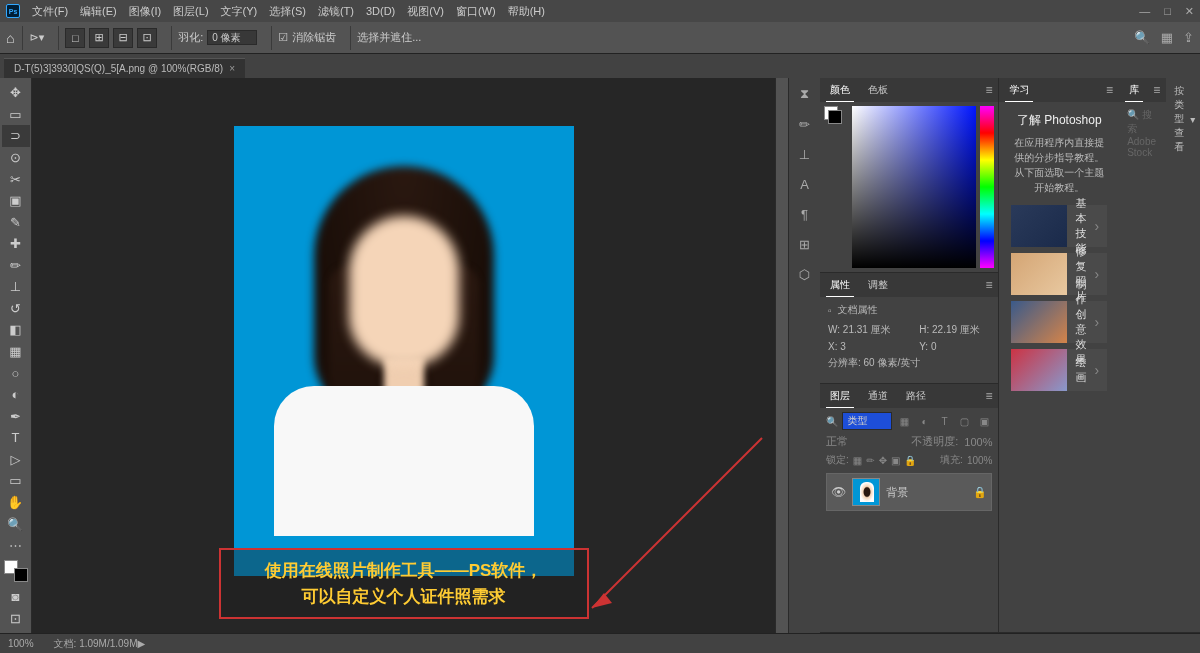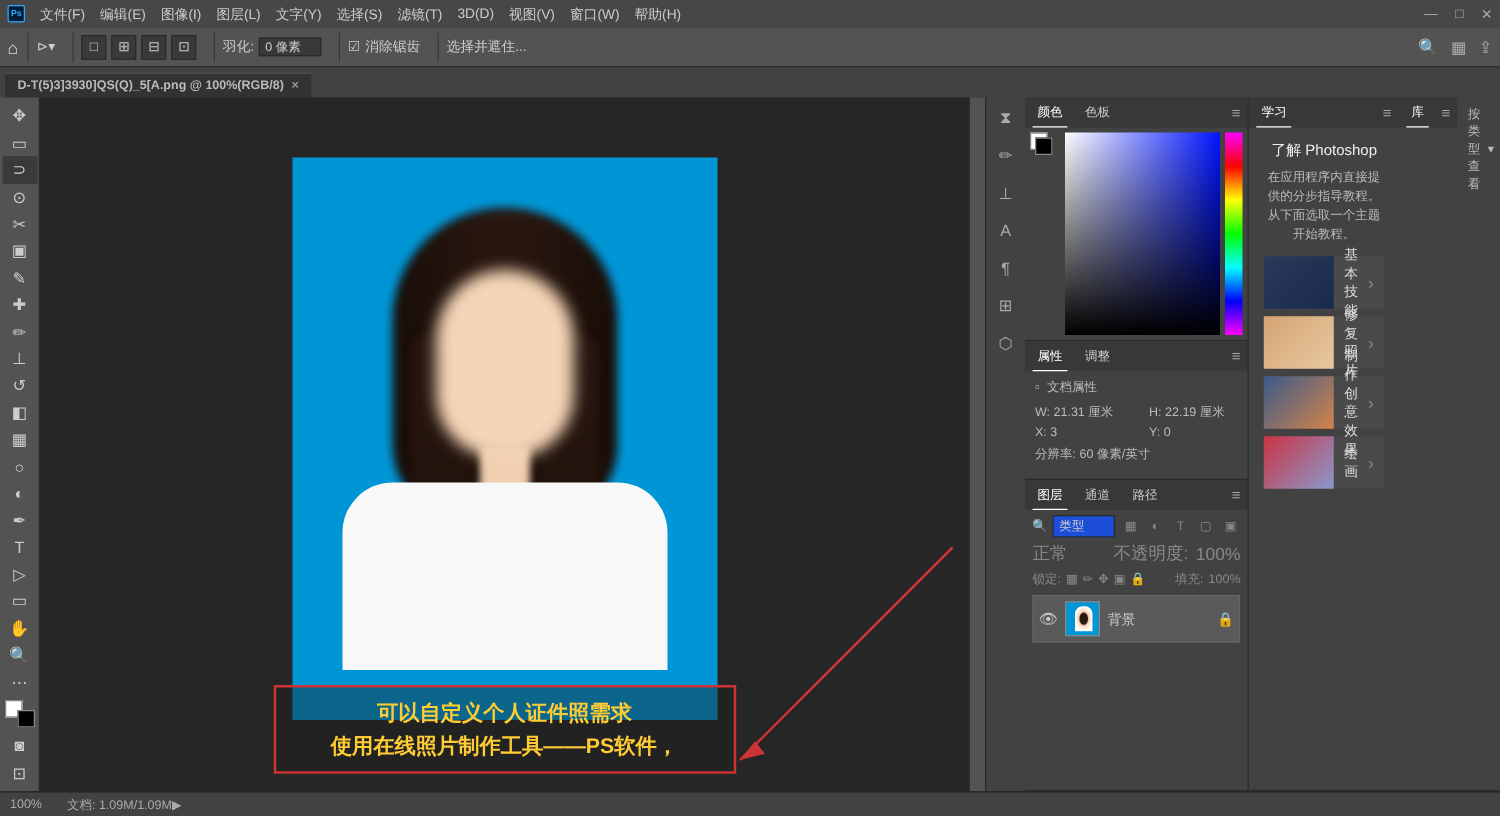--- a/index.html
+++ b/index.html
@@ -14,21 +14,21 @@
 
 .optionsbar { height: 32px; background: #535353; display: flex; align-items: center; padding: 0 6px; gap: 8px; border-bottom: 1px solid #222; }
 .home-icon { font-size: 14px; color: #ddd; }
 .option-group { display: flex; align-items: center; gap: 4px; padding: 0 6px; border-left: 1px solid #3a3a3a; height: 24px; }
 .option-btn { width: 20px; height: 20px; background: #3a3a3a; border: 1px solid #2a2a2a; display: flex; align-items: center; justify-content: center; }
 .option-input { background: #383838; border: 1px solid #2a2a2a; color: #ccc; padding: 1px 4px; width: 50px; font-size: 10px; }
 .right-icons { margin-left: auto; display: flex; gap: 10px; font-size: 13px; color: #aaa; }
 
 
 .tabbar { height: 24px; background: #424242; display: flex; align-items: flex-end; padding-left: 4px; }
-.doc-tab { background: #323232; padding: 4px 10px; font-size: 10px; color: #bbb; border-top: 1px solid #555; display: flex; align-items: center; gap: 6px; font-weight: bold; }
+.doc-tab { background: #323232; padding: 4px 10px; font-size: 10px; color: #bbb; border-top: 1px solid #555; display: flex; align-items: center; gap: 6px; }
 .tab-close { color: #999; font-size: 10px; }
 
 
 .main { display: flex; height: calc(100% - 78px - 20px); }
 
 
 .toolbar { width: 32px; background: #535353; display: flex; flex-direction: column; padding: 4px 0; gap: 0; border-right: 1px solid #2a2a2a; }
 .tool { width: 28px; height: 24px; display: flex; align-items: center; justify-content: center; color: #ccc; font-size: 13px; margin: 0 auto; cursor: pointer; }
 .tool.active { background: #3a3a3a; }
 .tool-swatch { width: 24px; height: 24px; position: relative; margin: 4px auto; }
@@ -81,21 +81,21 @@
 .props-body { padding: 6px 8px; height: 86px; font-size: 10px; color: #bbb; }
 .props-title { display: flex; align-items: center; gap: 6px; margin-bottom: 6px; }
 .props-row { display: flex; gap: 20px; margin-bottom: 4px; }
 .props-row span { flex: 1; }
 
 
 .layers-body { padding: 4px 6px; }
 .layers-controls { display: flex; gap: 4px; align-items: center; margin-bottom: 4px; font-size: 10px; }
 .layers-controls .sel { background: #1d4ed8; border: 1px solid #2a2a2a; padding: 1px 4px; flex: 0 0 50px; }
 .layers-controls .ic { width: 16px; height: 16px; display: flex; align-items: center; justify-content: center; color: #888; }
-.layers-row2 { display: flex; gap: 6px; font-size: 14px; color: #888; margin-bottom: 4px; align-items: center; }
+.layers-row2 { display: flex; gap: 6px; font-size: 11px; color: #888; margin-bottom: 4px; align-items: center; }
 .layers-lock-row { display: flex; gap: 4px; font-size: 10px; color: #888; margin-bottom: 6px; align-items: center; }
 .layer { display: flex; align-items: center; gap: 6px; padding: 4px; background: #5a5a5a; border: 1px solid #666; }
 .layer .eye { font-size: 12px; color: #ccc; }
 .layer .thumb { width: 28px; height: 28px; background: #0096d6; border: 1px solid #888; position: relative; }
 .layer .thumb::after { content: ''; position: absolute; top: 3px; left: 7px; width: 14px; height: 20px; background: radial-gradient(#2a1810 30%, #f5d5b8 40%, #fff 70%); border-radius: 6px 6px 0 0; }
 .layer .lock { margin-left: auto; color: #aaa; font-size: 11px; }
 
 
 .learn-body { padding: 10px 12px; text-align: center; }
 .learn-title { font-size: 12px; color: #eee; margin-bottom: 6px; }
@@ -220,22 +220,22 @@
         <div class="neck"></div>
         <div class="face"></div>
         <div class="shirt"></div>
       </div>
     </div>
     <svg class="arrow-svg" style="top:350px; left:530px;" width="220" height="200">
       <line x1="200" y1="10" x2="30" y2="180" stroke="#cc3333" stroke-width="2"></line>
       <polygon points="30,180 42,165 50,175" fill="#cc3333"></polygon>
     </svg>
     <div class="overlay-caption">
+      <div>使用在线照片制作工具——PS软件，</div>
       <div>可以自定义个人证件照需求</div>
-      <div>使用在线照片制作工具——PS软件，</div>
     </div>
   </div>
 
   <div class="right-col"></div>
 
   <div class="panel-strip">
     <div class="strip-icon">⧗</div>
     <div class="strip-icon">✏</div>
     <div class="strip-icon">⊥</div>
     <div class="strip-icon">A</div>
@@ -361,20 +361,23 @@
               <span class="learn-chev">›</span>
             </div>
         </div>
       </div>
 
       <div class="panel">
         <div class="panel-tabs">
           <span class="panel-tab active">库</span>
           <span class="panel-menu">≡</span>
         </div>
+        <div class="lib-body">
+          <div class="lib-search">🔍 <span>搜索 Adobe Stock</span></div>
+        </div>
       </div>
       <div class="panel" style="flex:1;">
         <div class="lib-body">
           <div class="lib-row">
             <span>按类型查看</span>
               <span>▾</span>
             <div class="lib-icons">
                 <span>▦</span>
                 <span>≡</span>
               </div>

